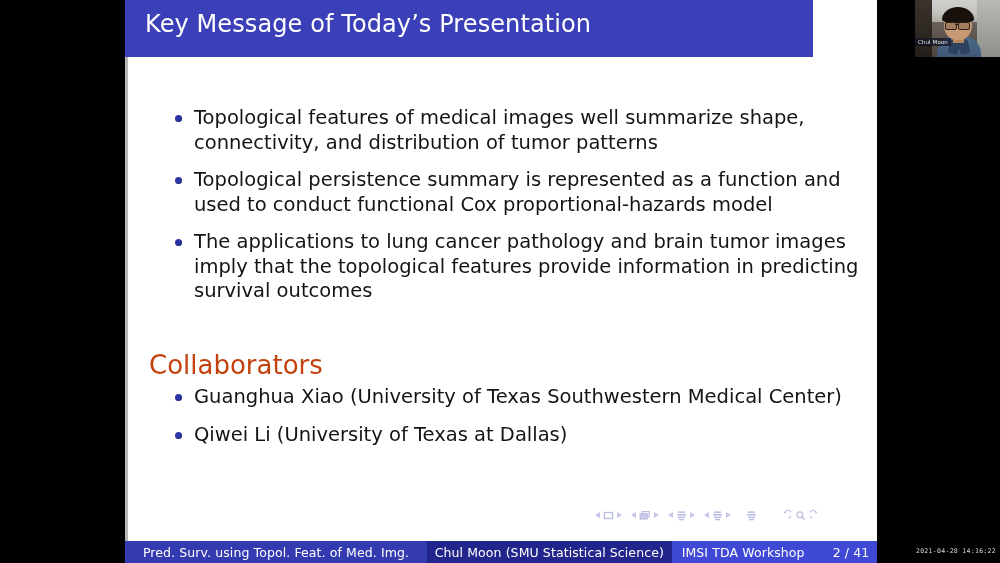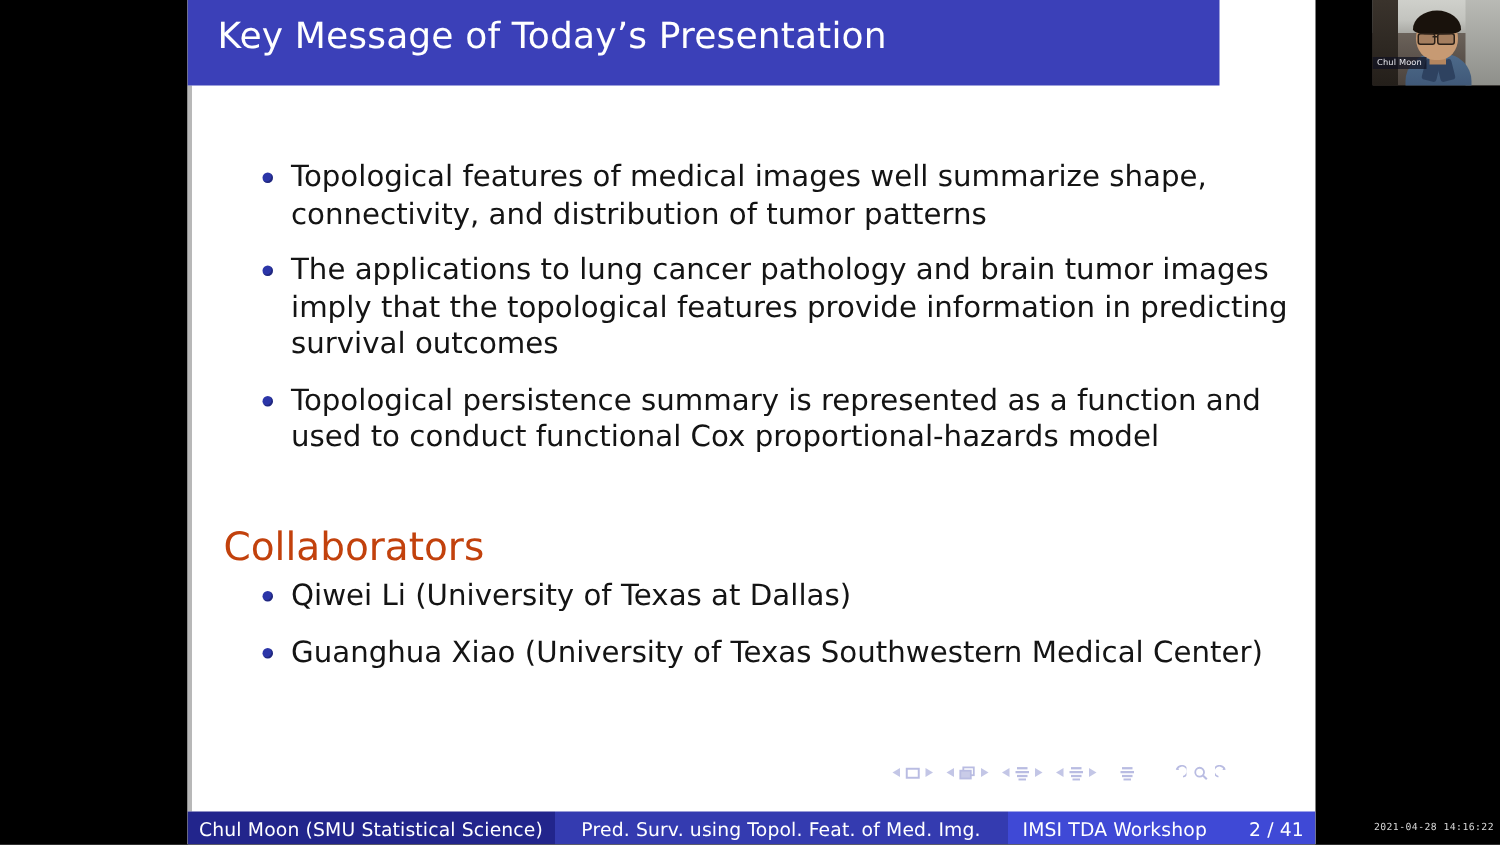--- a/index.html
+++ b/index.html
@@ -295,38 +295,38 @@
 
     <div id="slide-body">
 
       <ul class="blist" id="main-list">
         <li class="bullet-row">
           <span class="bullet-dot"></span>
           <span>Topological features of medical images well summarize shape, connectivity, and distribution of tumor patterns</span>
         </li>
         <li class="bullet-row">
           <span class="bullet-dot"></span>
-          <span>The applications to lung cancer pathology and brain tumor images imply that the topological features provide information in predicting survival outcomes</span>
+          <span>Topological persistence summary is represented as a function and used to conduct functional Cox proportional-hazards model</span>
         </li>
         <li class="bullet-row">
           <span class="bullet-dot"></span>
-          <span>Topological persistence summary is represented as a function and used to conduct functional Cox proportional-hazards model</span>
+          <span>The applications to lung cancer pathology and brain tumor images imply that the topological features provide information in predicting survival outcomes</span>
         </li>
       </ul>
 
       <div id="collab-heading">Collaborators</div>
 
       <ul class="blist" id="collab-list">
         <li class="bullet-row">
           <span class="bullet-dot"></span>
-          <span>Qiwei Li (University of Texas at Dallas)</span>
+          <span>Guanghua Xiao (University of Texas Southwestern Medical Center)</span>
         </li>
         <li class="bullet-row">
           <span class="bullet-dot"></span>
-          <span>Guanghua Xiao (University of Texas Southwestern Medical Center)</span>
+          <span>Qiwei Li (University of Texas at Dallas)</span>
         </li>
       </ul>
 
       <div id="navsymbols">
 
         <div class="nav-group">
           <span class="nav-arrow left"></span>
           <svg class="gl" width="11" height="11" viewBox="0 0 11 11">
             <rect x="1.5" y="2.5" width="8" height="6" fill="none" stroke="#b9bce2" stroke-width="1.3"></rect>
           </svg>
@@ -385,22 +385,22 @@
           <svg class="gl" width="11" height="11" viewBox="0 0 12 12">
             <path d="M2.5 8.5 A4 4 0 1 1 7 3.2" fill="none" stroke="#b9bce2" stroke-width="1.2"></path>
             <path d="M6.6 1.2 L7.8 3.4 L5.4 3.6 Z" fill="#b9bce2"></path>
           </svg>
         </div>
 
       </div>
     </div>
 
     <div id="footer">
+      <div class="fseg" id="fseg-title">Pred. Surv. using Topol. Feat. of Med. Img.</div>
       <div class="fseg" id="fseg-author">Chul Moon  (SMU Statistical Science)</div>
-      <div class="fseg" id="fseg-title">Pred. Surv. using Topol. Feat. of Med. Img.</div>
       <div class="fseg" id="fseg-right">
         <span>IMSI TDA Workshop</span>
         <span class="page-num">2 / 41</span>
       </div>
     </div>
 
   </div>
 
   <div id="webcam">
     <div id="cam-wall-top"></div>

